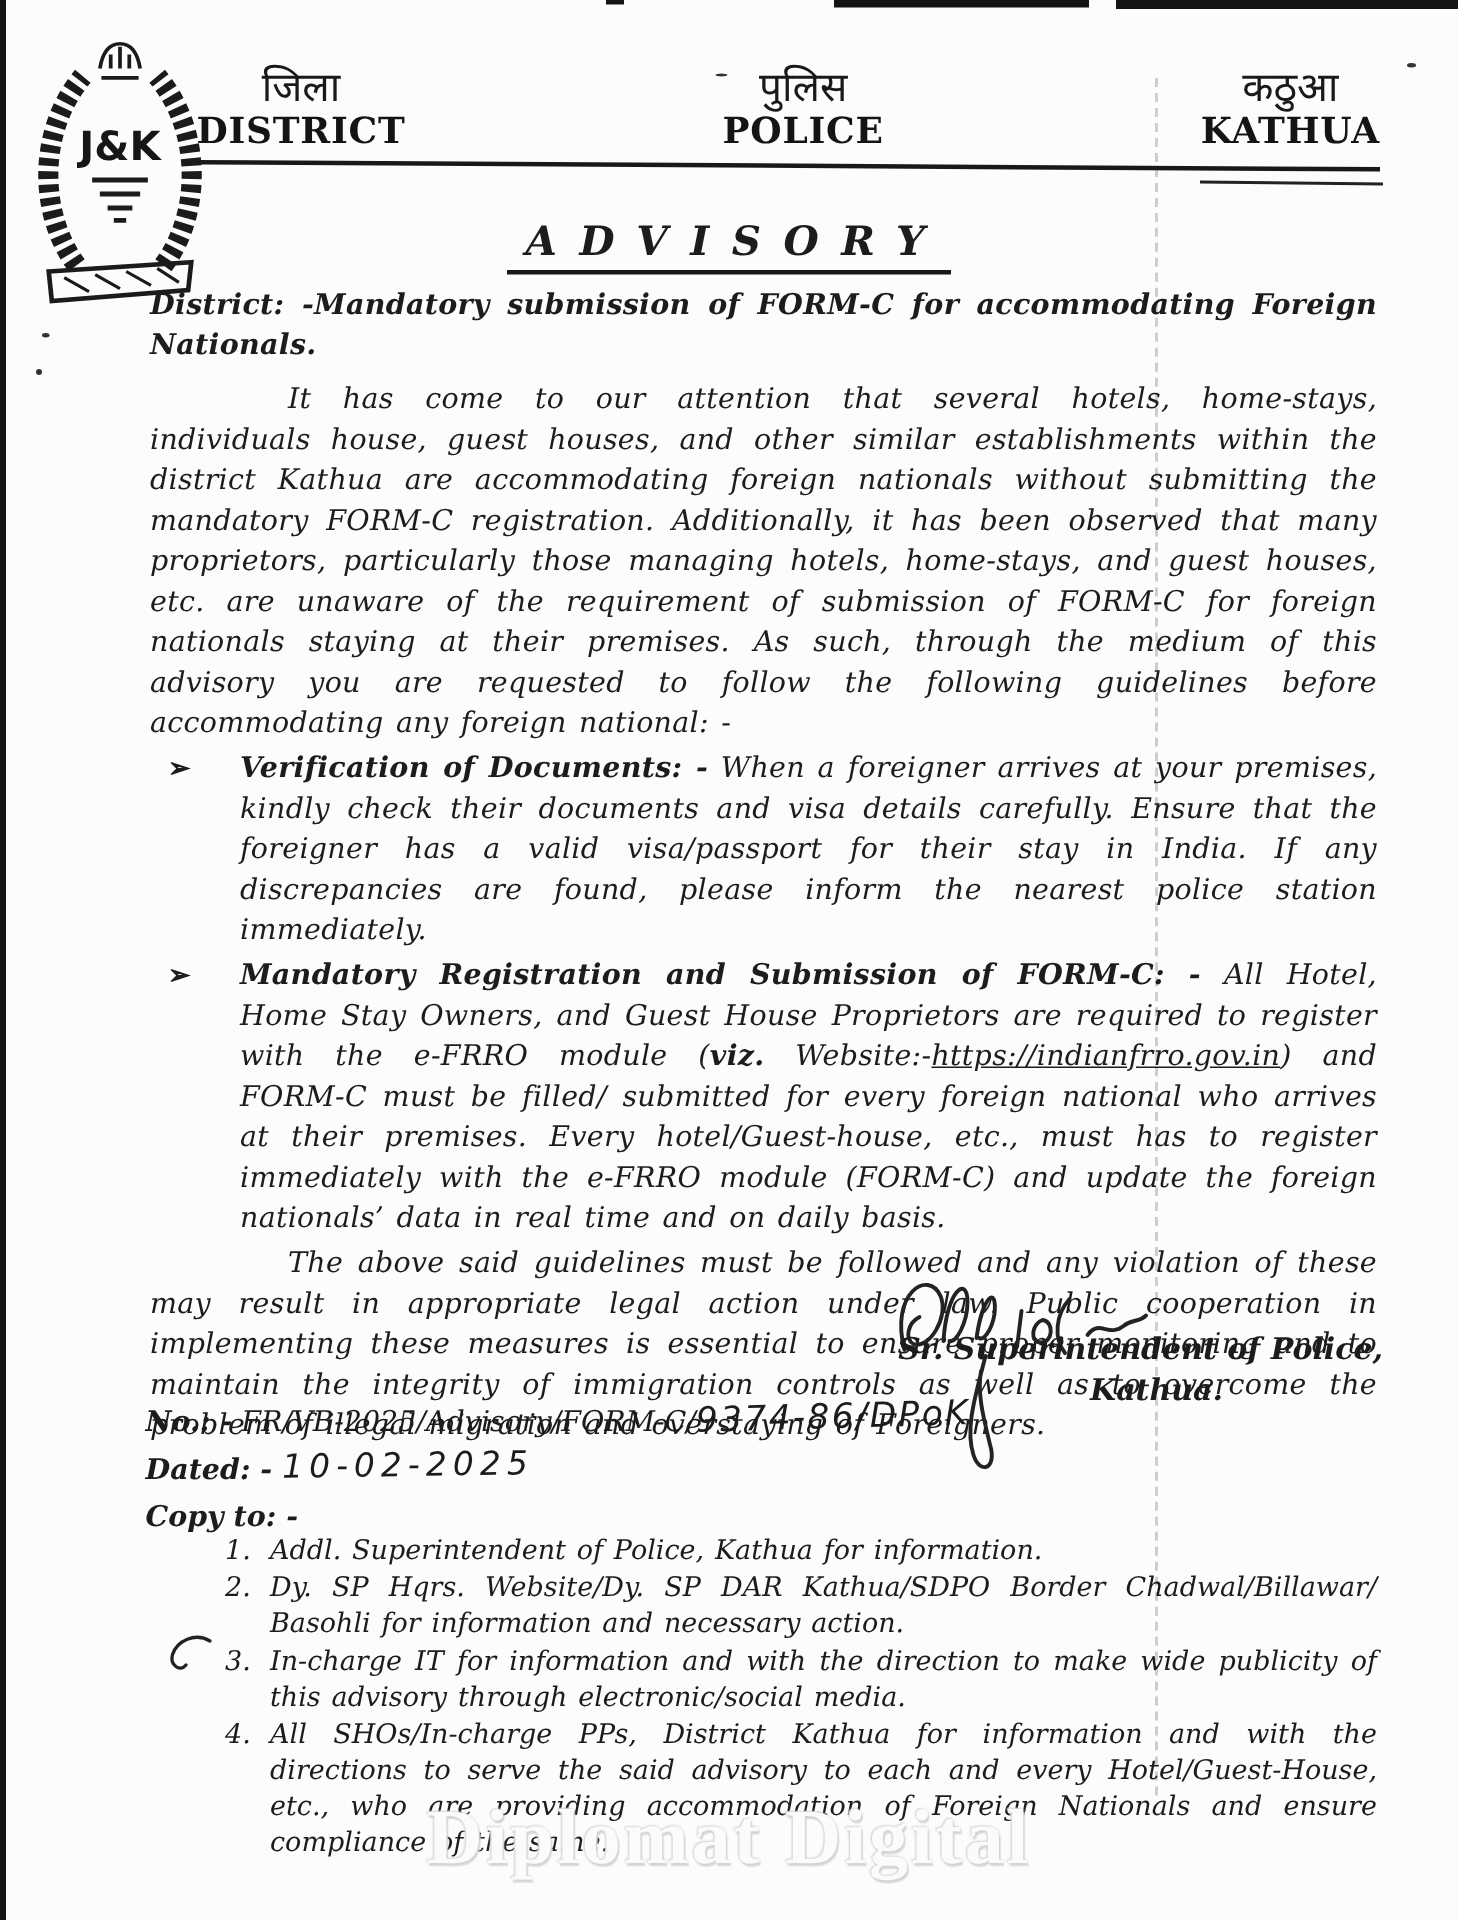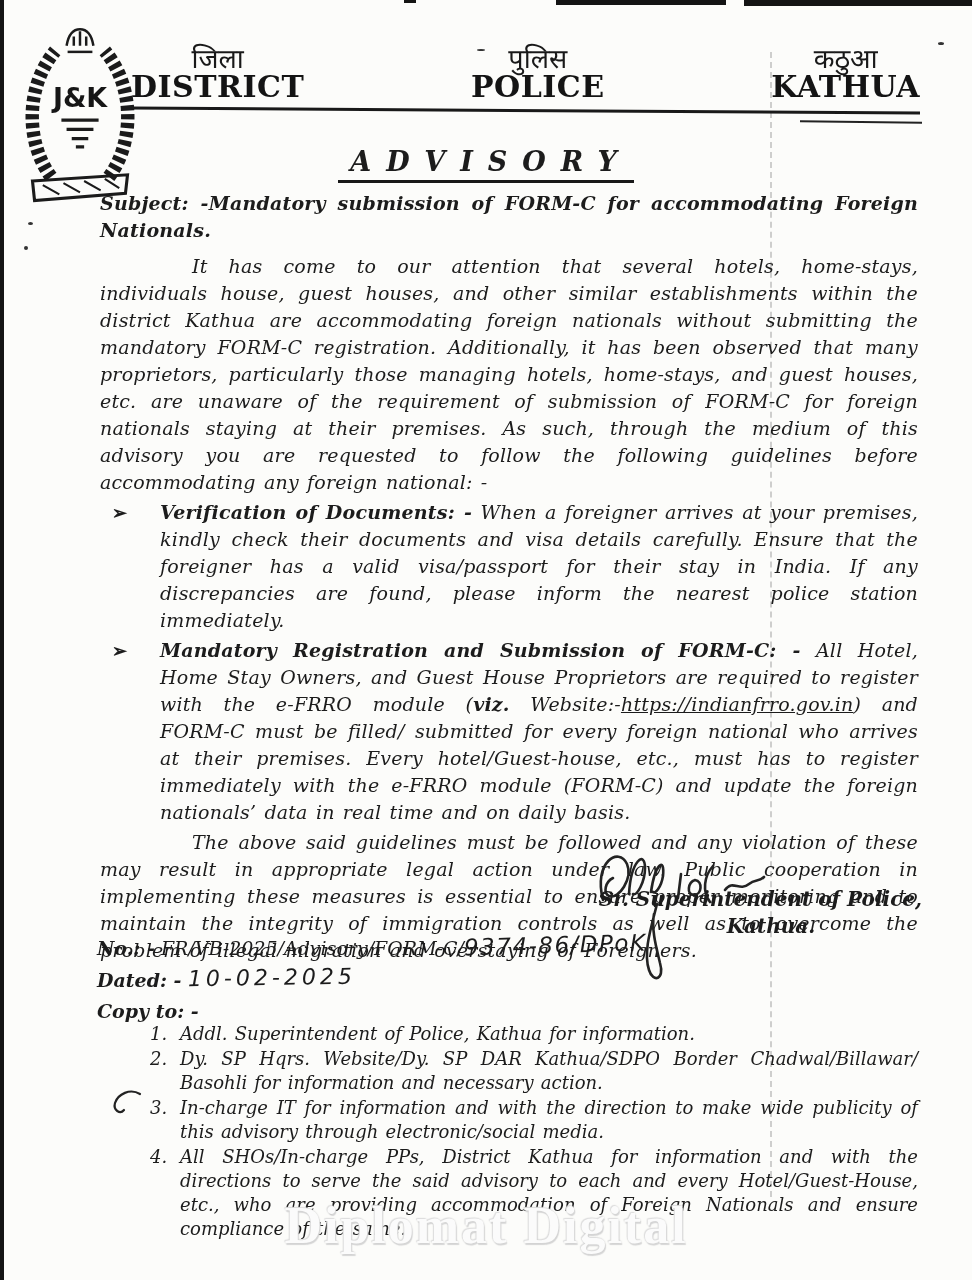--- a/index.html
+++ b/index.html
@@ -21,21 +21,21 @@
   
   .emblem{position:absolute;left:18px;top:24px;}
   .header-right{position:absolute;left:131px;top:44px;width:789px;}
   .hdr-cols{display:flex;justify-content:space-between;}
   .hdr-col{text-align:center;}
   .hdr-hindi{
     font-family:"DejaVu Sans", sans-serif;
     font-size:27px;line-height:30px;color:#191919;
   }
   .hdr-english{
-    font-weight:bold;font-size:30px;letter-spacing:.5px;line-height:26px;color:#141414;
+    font-weight:bold;font-size:24px;letter-spacing:.5px;line-height:26px;color:#141414;
   }
   .hdr-line{position:absolute;left:131px;top:109px;width:789px;height:3px;background:#191919;transform:rotate(.35deg);}
   .hdr-line2{position:absolute;left:800px;top:121px;width:122px;height:2px;background:#222;transform:rotate(.6deg);}
   .contact-row{display:flex;justify-content:space-between;margin-top:16px;font-style:italic;font-size:15.5px;font-weight:bold;}
   .contact-row .email-addr{text-decoration:underline;}
   
   .advisory-title{
     position:absolute;left:0;top:146px;width:100%;text-align:center;
   }
   .advisory-title span{
@@ -137,21 +137,21 @@
     </div>
   </div>
   <div class="hdr-line"></div>
   <div class="hdr-line2"></div>
 
   <div class="advisory-title">
     <span>ADVISORY</span>
   </div>
 
   <div class="content">
-    <p class="doc-text subject-line"><span>Subject: -</span><span>Mandatory submission of FORM-C for accommodating Foreign Nationals.</span></p>
+    <p class="doc-text subject-line"><span>District: -</span><span>Mandatory submission of FORM-C for accommodating Foreign Nationals.</span></p>
 
     <p class="doc-text para indent">It has come to our attention that several hotels, home-stays, individuals house, guest houses, and other similar establishments within the district Kathua are accommodating foreign nationals without submitting the mandatory FORM-C registration. Additionally, it has been observed that many proprietors, particularly those managing hotels, home-stays, and guest houses, etc. are unaware of the requirement of submission of FORM-C for foreign nationals staying at their premises. As such, through the medium of this advisory you are requested to follow the following guidelines before accommodating any foreign national: -</p>
 
     <div class="bullet doc-text">
       <span class="marker">➢</span>
       <span class="b-head">Verification of Documents: -</span><span> When a foreigner arrives at your premises, kindly check their documents and visa details carefully. Ensure that the foreigner has a valid visa/passport for their stay in India. If any discrepancies are found, please inform the nearest police station immediately.</span>
     </div>
 
     <div class="bullet doc-text">
       <span class="marker">➢</span>

